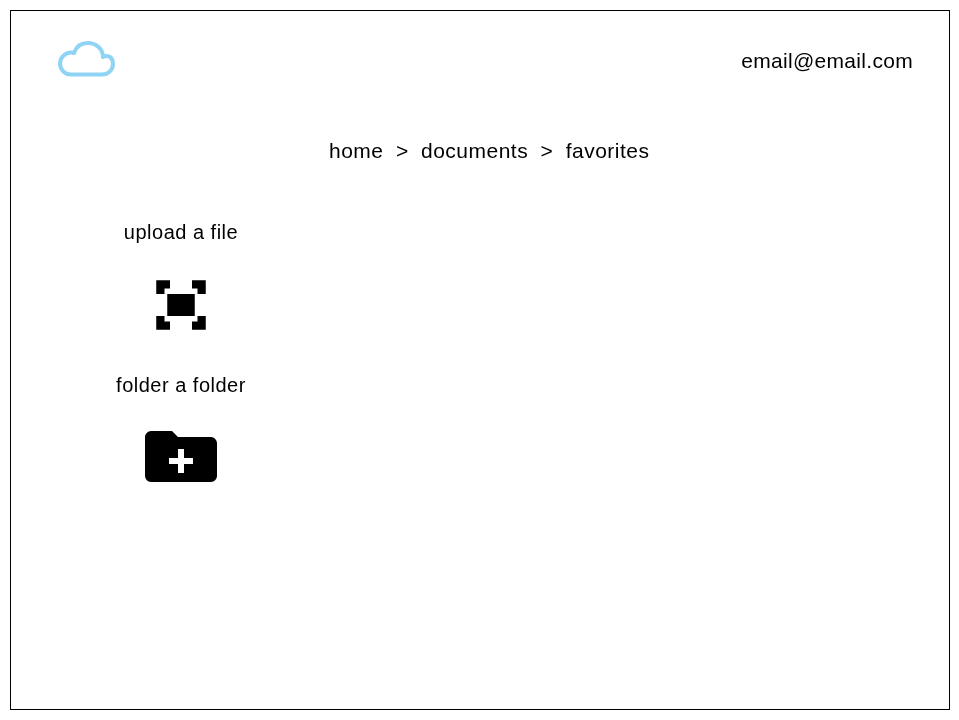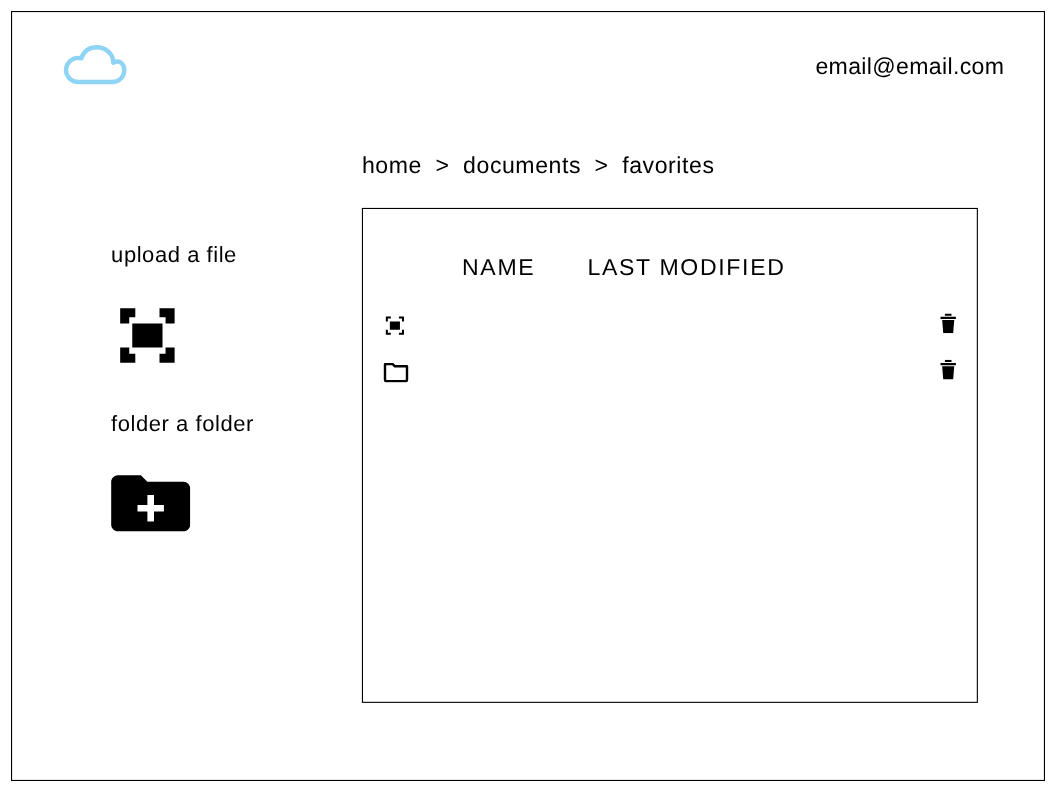--- a/index.html
+++ b/index.html
@@ -38,20 +38,21 @@
       font-weight: 300;
       letter-spacing: 0.5px;
     }
     .breadcrumb span { cursor: pointer; }
     .bc-sep { margin: 0 6px; font-weight: 400; }
     .sidebar {
       position: absolute;
       top: 210px;
       left: 90px;
       width: 160px;
+      text-align: center;
     }
     .side-label {
       font-size: 20px;
       font-weight: 300;
       letter-spacing: 0.5px;
       margin-bottom: 28px;
     }
     .side-icon {
       margin-bottom: 32px;
       cursor: pointer;
@@ -128,46 +129,14 @@
     </div>
     <div class="side-label">folder a folder</div>
     <div class="side-icon">
       <svg width="72" height="60" viewBox="0 0 24 20">
         <path fill="#000" d="M2 2h7l2 2h11c1 0 2 1 2 2v11c0 1-1 2-2 2H2c-1 0-2-1-2-2V4c0-1 1-2 2-2z"></path>
         <path fill="#fff" d="M11 8h2v3h3v2h-3v3h-2v-3H8v-2h3V8z"></path>
       </svg>
     </div>
   </div>
 
-  <div class="content-box">
-    <div class="col-headers">
-      <div class="col-name">NAME</div>
-      <div class="col-modified">LAST MODIFIED</div>
-    </div>
-
-    <div class="row row1">
-      <span class="row-icon">
-        <svg width="22" height="22" viewBox="0 0 24 24">
-          <path fill="#000" d="M3 3h5v2H5v3H3V3zm13 0h5v5h-2V5h-3V3zM3 16h2v3h3v2H3v-5zm16 3v-3h2v5h-5v-2h3zM7 8h10v8H7V8zm2 6l2-2.7 1.4 1.8.9-1.2L15 14H9zm5-4.3a.7.7 0 110 1.4.7.7 0 010-1.4z"></path>
-        </svg>
-      </span>
-      <span class="row-trash">
-        <svg width="16" height="18" viewBox="0 0 16 18">
-          <path fill="#000" d="M1 3h14v2H1V3zm4-3h6v2H5V0zM2.5 6h11l-1 12h-9L2.5 6z"></path>
-        </svg>
-      </span>
-    </div>
-
-    <div class="row row2">
-      <span class="row-icon">
-        <svg width="24" height="20" viewBox="0 0 24 20">
-          <path fill="none" stroke="#000" stroke-width="2.2" stroke-linejoin="round" d="M2 3h7l2 2h11v12c0 1-0.5 1.5-1.5 1.5H3.5C2.5 18.5 2 18 2 17V3z"></path>
-        </svg>
-      </span>
-      <span class="row-trash">
-        <svg width="16" height="18" viewBox="0 0 16 18">
-          <path fill="#000" d="M1 3h14v2H1V3zm4-3h6v2H5V0zM2.5 6h11l-1 12h-9L2.5 6z"></path>
-        </svg>
-      </span>
-    </div>
-  </div>
 
 </div>
 
 </body></html>

